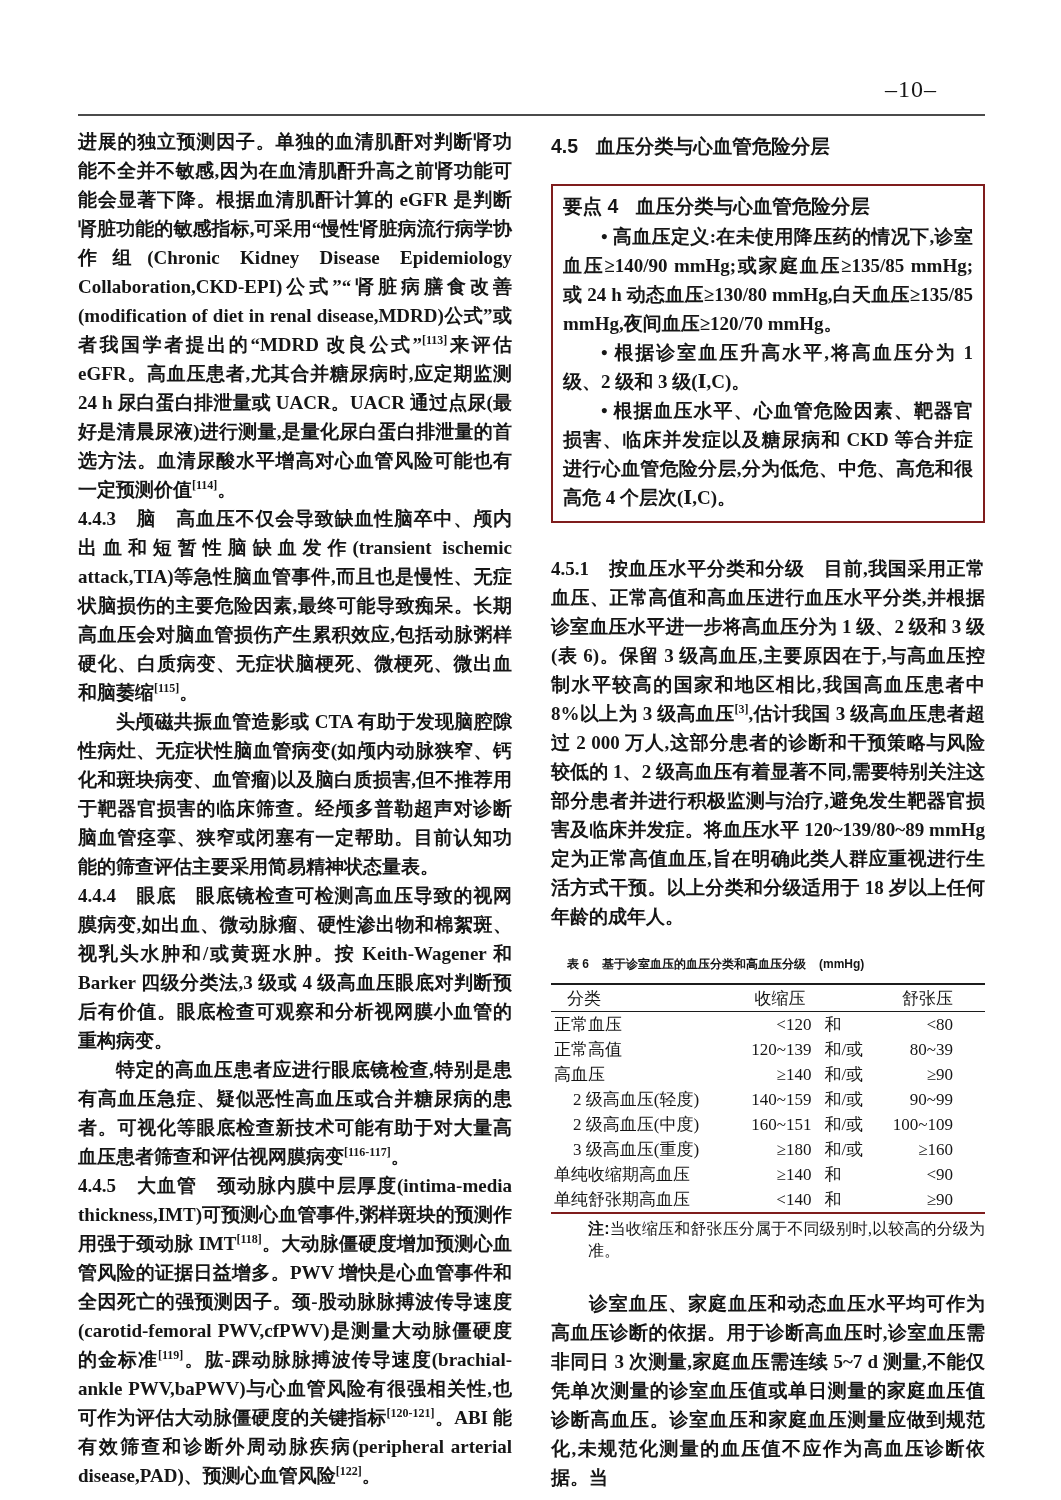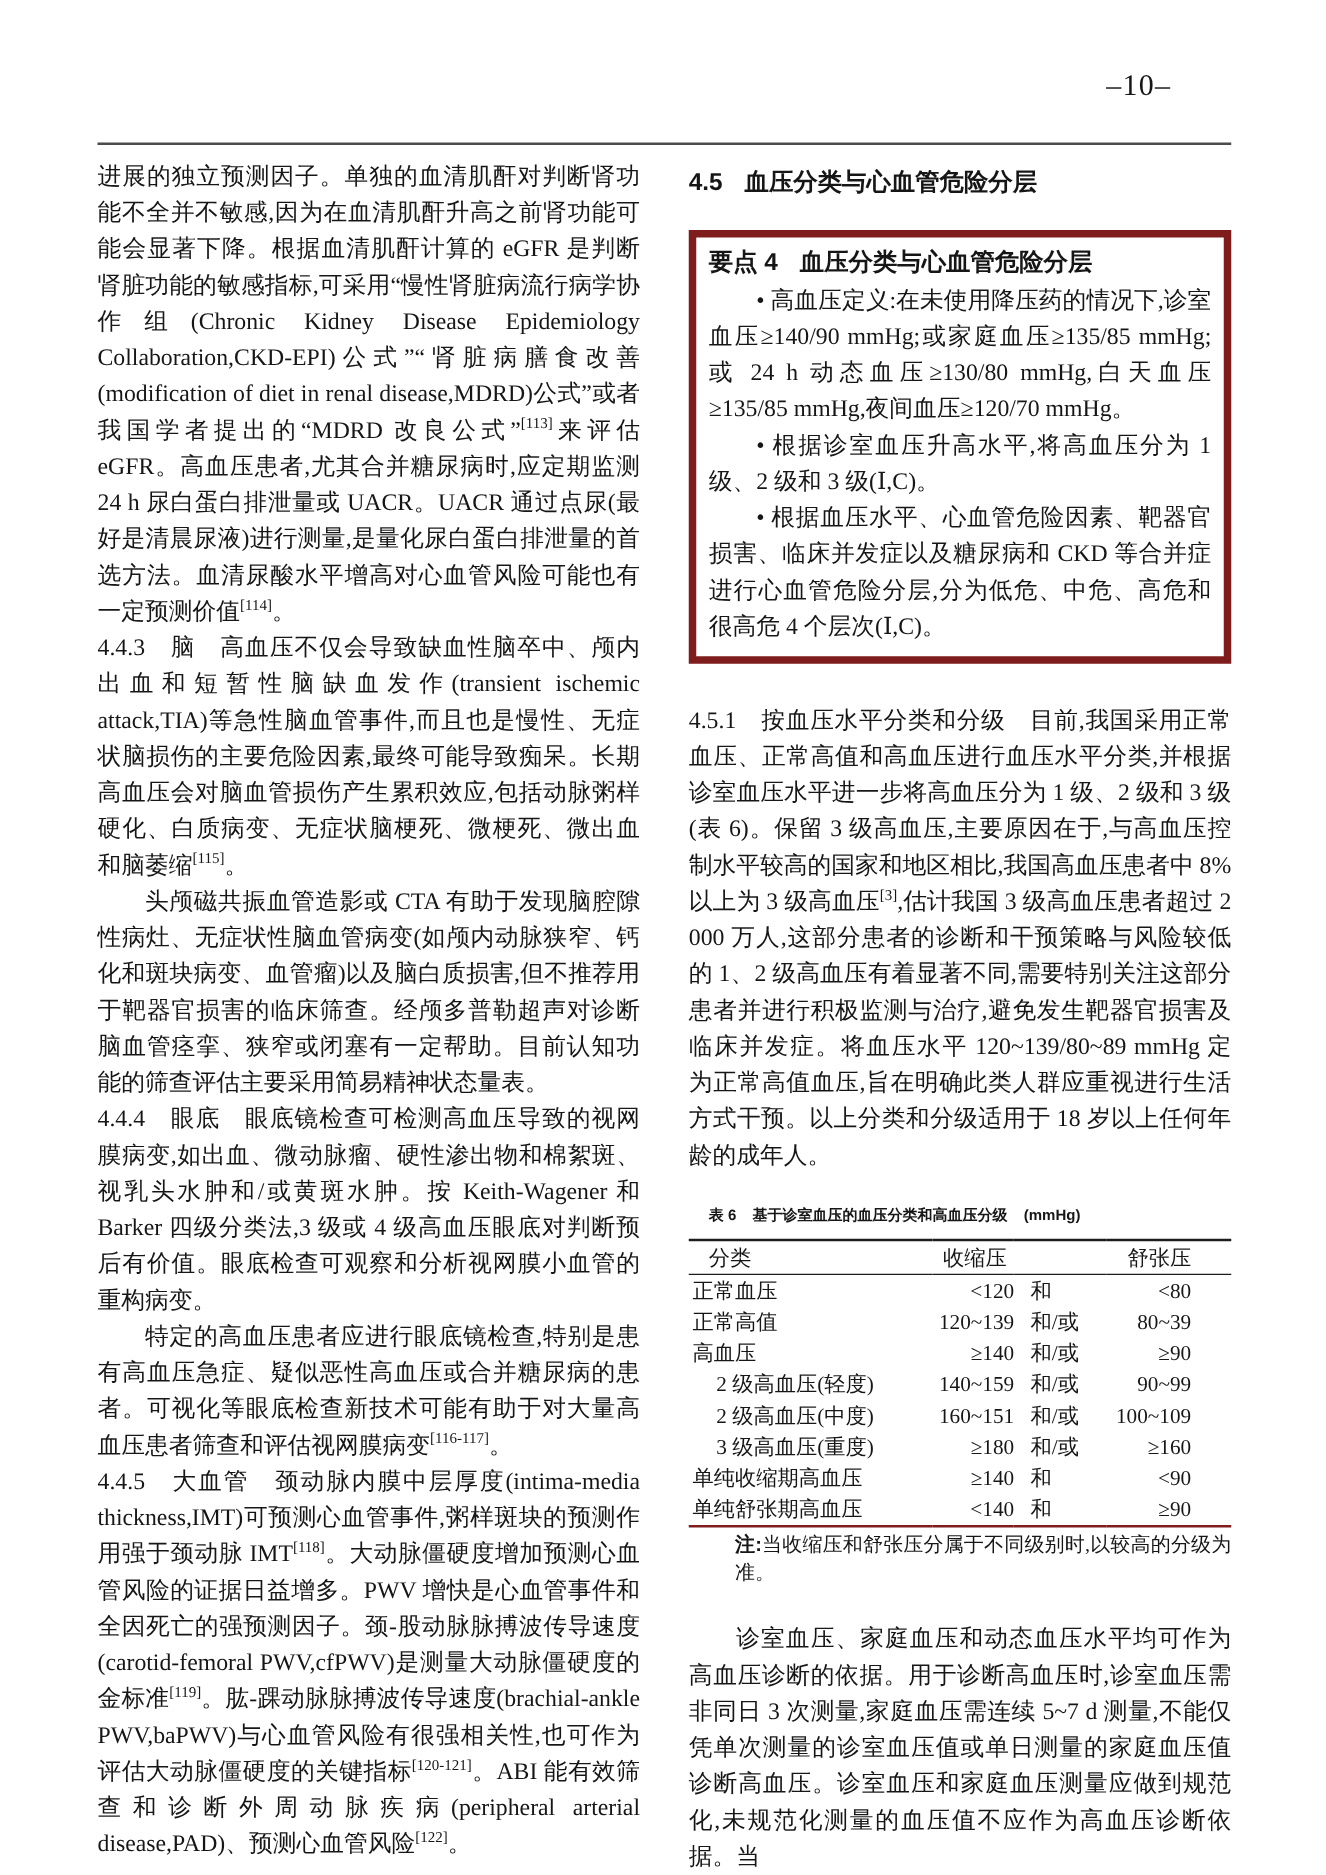--- a/index.html
+++ b/index.html
@@ -4,51 +4,52 @@
 <style>
   html,body{margin:0;padding:0;background:#ffffff;}
   body{
     width:1061px;height:1500px;position:relative;overflow:hidden;
     color:#161616;
     font-family:"Liberation Serif","DejaVu Serif",serif;
   }
   .page{position:absolute;inset:0;}
   
   .pageno{
-    position:absolute;top:56px;left:78px;right:76px;
+    position:absolute;top:76px;left:78px;right:76px;
     text-align:right;padding-right:48px;
     font-size:24px;letter-spacing:1px;
   }
   .header-rule{
     position:absolute;top:114px;left:78px;right:76px;
     border-top:2px solid #4b4b4b;height:0;
   }
   
   .columns{
     position:absolute;top:127px;left:78px;right:76px;
     display:flex;gap:39px;align-items:flex-start;
   }
   .col{width:434px;flex:0 0 434px;}
   .para{
     margin:0;font-size:19px;line-height:29px;
     text-align:justify;text-justify:inter-ideograph;
     word-break:break-word;
+    font-weight:bold;
   }
   .para.ind{text-indent:2em;}
   sup.ref{font-size:12px;line-height:0;vertical-align:super;}
   
   .h45{
     margin:5px 0 0 0;
     font-family:"Liberation Sans","DejaVu Sans",sans-serif;
     font-weight:bold;font-size:19.5px;line-height:29px;
   }
   .hsp{margin-left:0.9em;}
   .kbox{
     margin-top:23px;
-    border:6px solid #7f1d1d;
+    border:2px solid #7f1d1d;
     padding:5px 10px 9px 10px;
     box-sizing:border-box;
   }
   .kbox-title{
     font-family:"Liberation Sans","DejaVu Sans",sans-serif;
     font-weight:bold;font-size:19.5px;line-height:31px;
   }
   .kbox .para.bullet{text-indent:2em;}
   .p451{margin-top:31px;}
   

